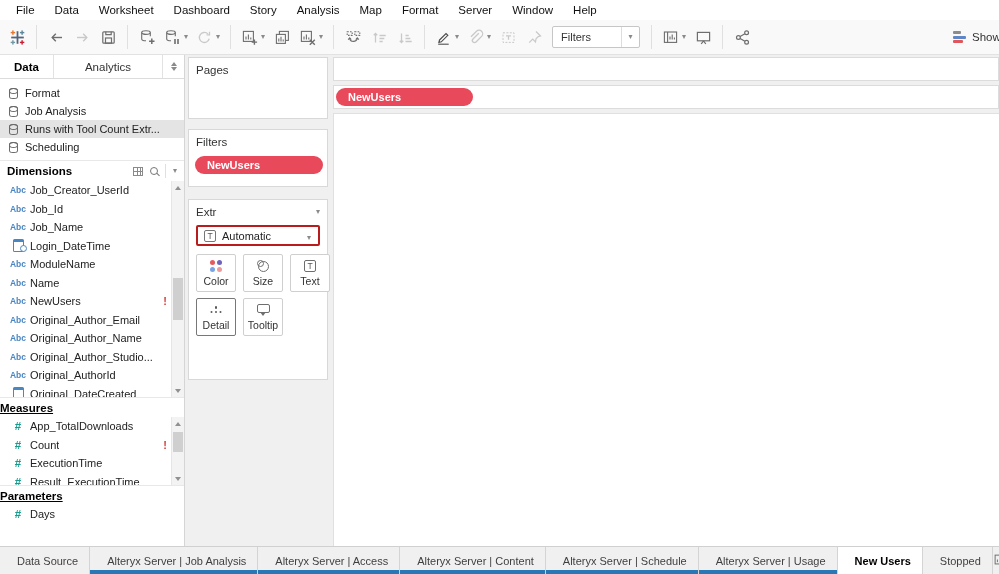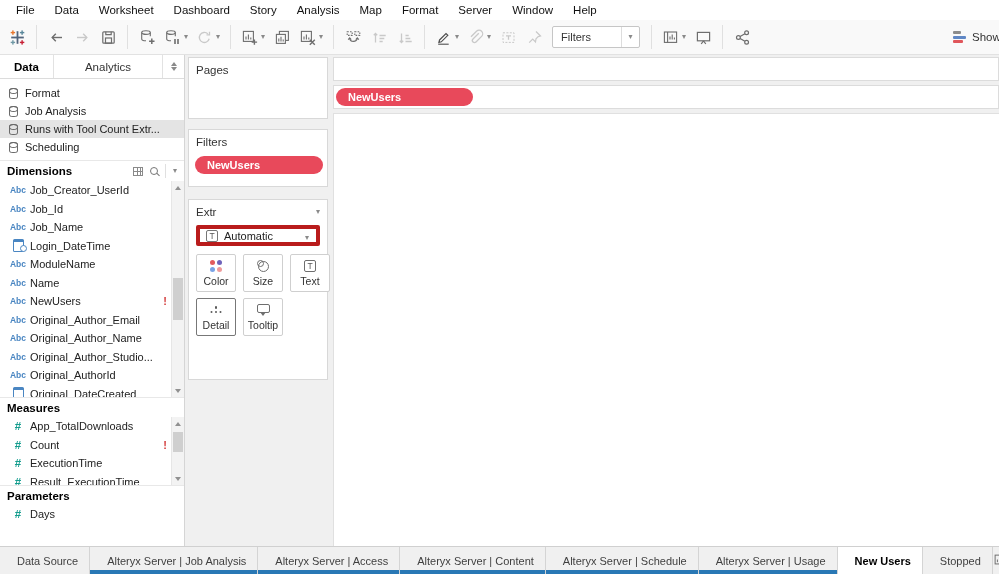--- a/index.html
+++ b/index.html
@@ -88,34 +88,34 @@
   
   .sb { width: 13px; background: #f3f3f3; border-left: 1px solid #e6e6e6; display: flex;
         flex-direction: column; align-items: center; flex: none; }
   .sb-btn { height: 13px; width: 100%; display: flex; align-items: center; justify-content: center; }
   .sb-track { flex: 1; width: 100%; position: relative; }
   .sb-thumb { position: absolute; left: 1px; right: 1px; background: #cfcfcf; }
   .tri-up { width: 0; height: 0; border-left: 3.5px solid transparent; border-right: 3.5px solid transparent;
             border-bottom: 4.5px solid #909090; }
   .tri-dn { width: 0; height: 0; border-left: 3.5px solid transparent; border-right: 3.5px solid transparent;
             border-top: 4.5px solid #909090; }
-  .sec-hdr { height: 20px; display: flex; align-items: center; padding-left: 7px; font-weight: bold;
-             font-size: 11.5px; color: #000; border-top: 1px solid #e8e8e8; flex: none; }
+  .sec-hdr { height: 20px; display: flex; align-items: center; font-weight: bold;
+             font-size: 11.5px; color: #000; border-top: 1px solid #e8e8e8; flex: none; text-decoration: underline; }
   
   .cards-col { width: 146px; background: #f0f0f0; padding: 2px 3px 0 3px; display: flex;
                flex-direction: column; flex: none; }
   .card { background: #fff; border: 1px solid #d8d8d8; flex: none; }
   .card-title { padding: 6px 7px 4px 7px; color: #333; font-size: 11.5px; display: flex; align-items: center; }
   .card.pages { height: 62px; margin-bottom: 10px; }
   .card.filters { height: 58px; margin-bottom: 12px; }
   .card.marks { height: 181px; }
   .pill { height: 18px; border-radius: 9px; background: #e8495b; color: #fff; font-weight: bold;
           display: flex; align-items: center; padding: 0 12px; font-size: 11px; }
   .filters .pill { margin: 4px 6px 0 6px; width: 128px; }
-  .marks-dd { margin: 3px 7px 8px 7px; height: 21px; border: 4px solid #b91c1c; border-radius: 2px;
+  .marks-dd { margin: 3px 7px 8px 7px; height: 21px; border: 2px solid #b91c1c; border-radius: 2px;
               display: flex; align-items: center; background: #fff; }
   .tic { width: 12px; height: 12px; border: 1px solid #767676; border-radius: 2px; display: flex;
          align-items: center; justify-content: center; font-size: 8.5px; color: #555; margin: 0 6px; flex: none; }
   .tic::after { content: "T"; }
   .marks-dd .dd-label { flex: 1; color: #222; }
   .marks-dd .dd-caret { width: 18px; text-align: center; }
   .marks-grid { margin: 8px 7px; display: grid; grid-template-columns: repeat(3, 40px); gap: 6px 7px; }
   .mbtn { height: 38px; border: 1px solid #cfcfcf; border-radius: 2px; background: #fff; display: flex;
           flex-direction: column; align-items: center; justify-content: center; gap: 3px;
           font-size: 10.5px; color: #333; }

